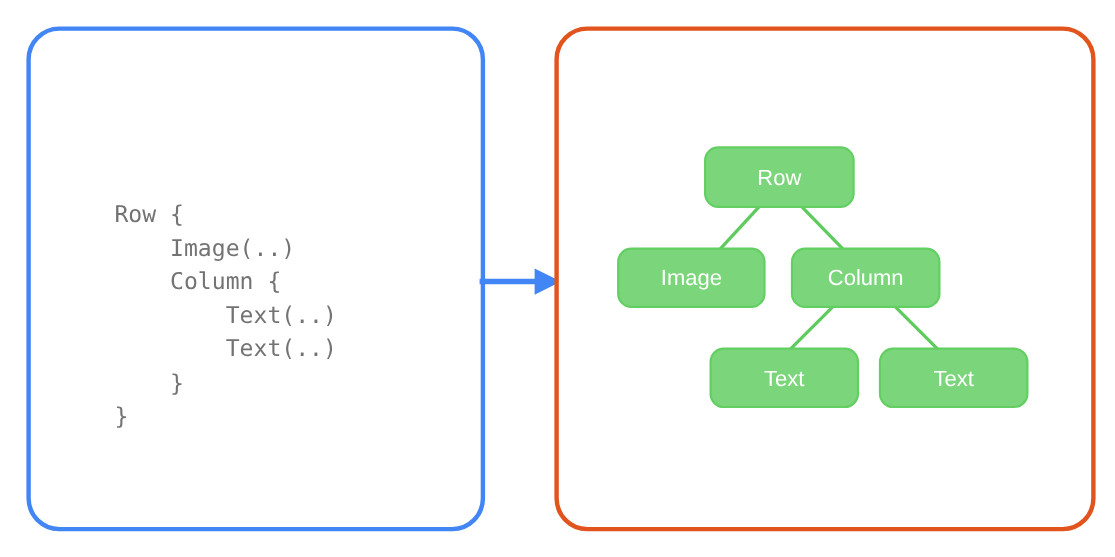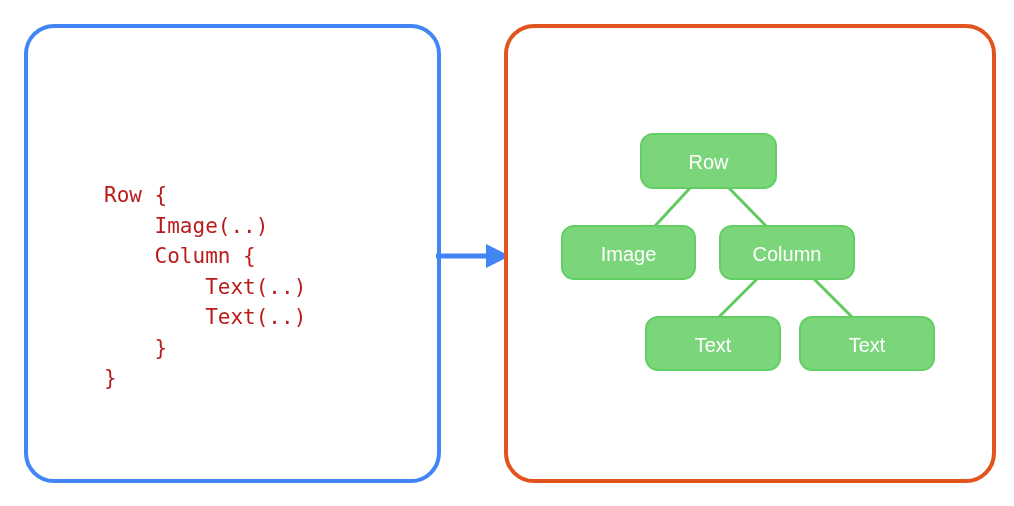--- a/index.html
+++ b/index.html
@@ -44,21 +44,21 @@
 
   
   #code-block {
     position: absolute;
     left: 76px;
     top: 152px;
     margin: 0;
     font-family: "DejaVu Sans Mono", "Liberation Mono", monospace;
     font-size: 21px;
     line-height: 30.5px;
-    color: #b91c1c;
+    color: #737373;
     white-space: pre;
     letter-spacing: 0px;
   }
 
   
   #flow-arrow {
     position: absolute;
     left: 434px;
     top: 238px;
     width: 80px;

